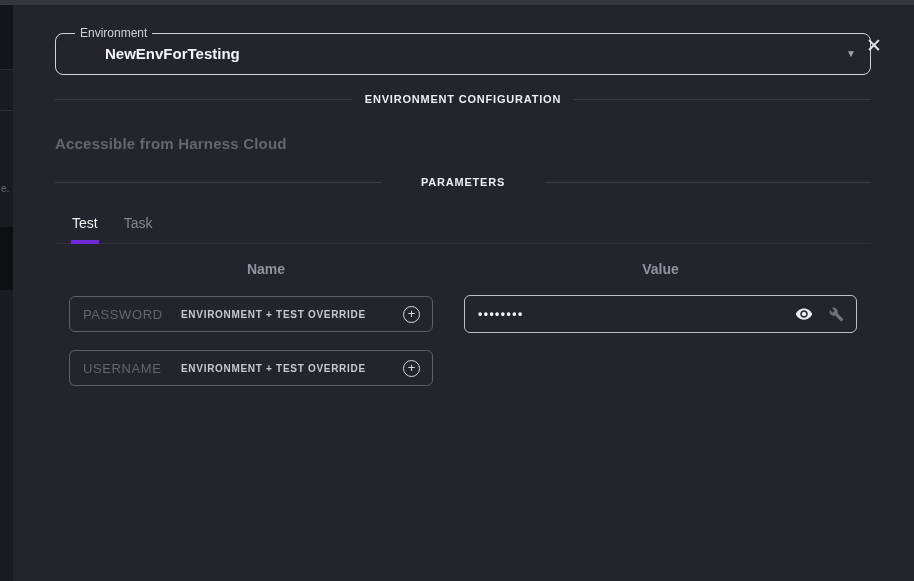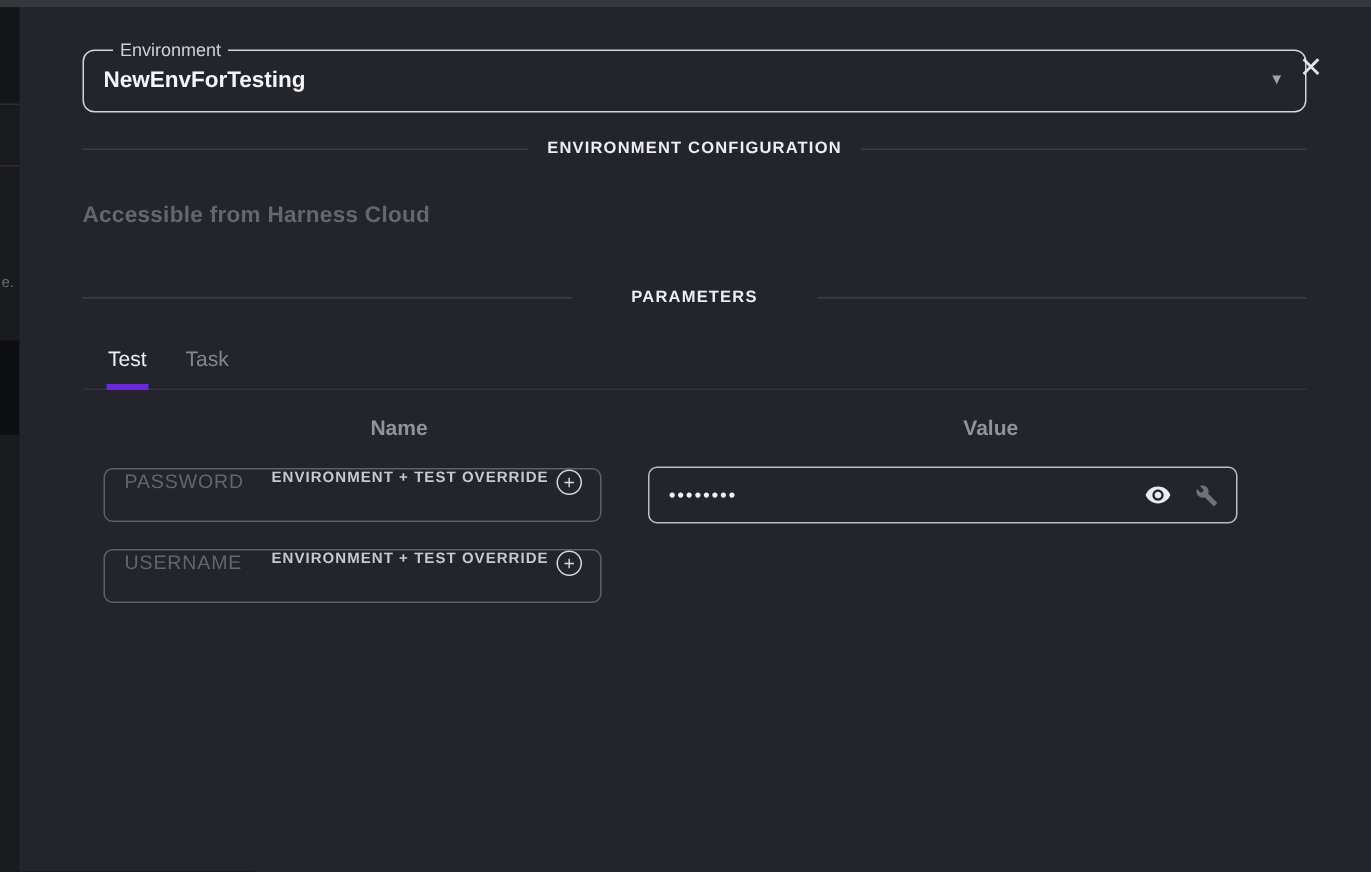--- a/index.html
+++ b/index.html
@@ -53,35 +53,35 @@
     border: 1px solid #d2d4d9;
     border-radius: 8px;
     padding: 3px 14px 12px 13px;
   }
   .env-fieldset legend {
     font-size: 12px; color: #ced1d6;
     padding: 0 5px; margin-left 6px;
     margin-left: 6px;
   }
   .env-row { display: flex; align-items: center; gap: 9px; margin-top: 2px; }
-  .env-value { font-size: 15px; font-weight: bold; color: #f4f5f7; white-space: nowrap; }
+  .env-value { font-size: 15px; font-weight: bold; color: #f4f5f7; white-space: nowrap; margin-left: 36px; }
   .env-url { font-size: 12px; color: #9da1a8; white-space: nowrap; }
   .env-caret { margin-left: auto; color: #9da1a8; font-size: 10px; }
 
   
   .divider {
     display: flex; align-items: center; gap: 13px;
     margin: 18px 43px 0 42px;
   }
   .divider .line { flex: 1; height: 1px; background: #3d3e45; }
   .divider .divider-label {
     font-size: 11px; font-weight: bold; color: #eceef0;
     letter-spacing: 0.8px; white-space: nowrap;
   }
-  .divider.params { margin-top: 40px; gap: 40px; }
+  .divider.params { margin-top: 24px; gap: 40px; }
 
   .access-note {
     margin: 30px 42px 0;
     font-size: 15px; font-weight: bold; color: #63676e;
     letter-spacing: 0.2px;
   }
 
   
   .tabs {
     margin: 25px 43px 0 42px;
@@ -111,23 +111,23 @@
   .hdr-name { width: 364px; padding-left: 30px; }
   .hdr-value { width: 393px; }
 
   .param-row {
     display: flex; gap: 31px; align-items: center;
     margin: 18px 57px 0 56px;
   }
   .param-row + .param-row { margin-top: 17px; }
 
   .name-box {
-    width: 332px; height: 36px;
+    width: 364px; height: 36px;
     border: 1px solid #5d6067; border-radius: 6px;
-    display: flex; 
+    display: flex; align-items: center;
     padding: 0 12px 0 13px;
   }
   .param-name {
     font-size: 13px; color: #62666d; letter-spacing: 0.6px;
     width: 98px; white-space: nowrap;
   }
   .param-badge {
     font-size: 10px; font-weight: bold; color: #c6c9ce;
     letter-spacing: 0.7px; white-space: nowrap;
   }

